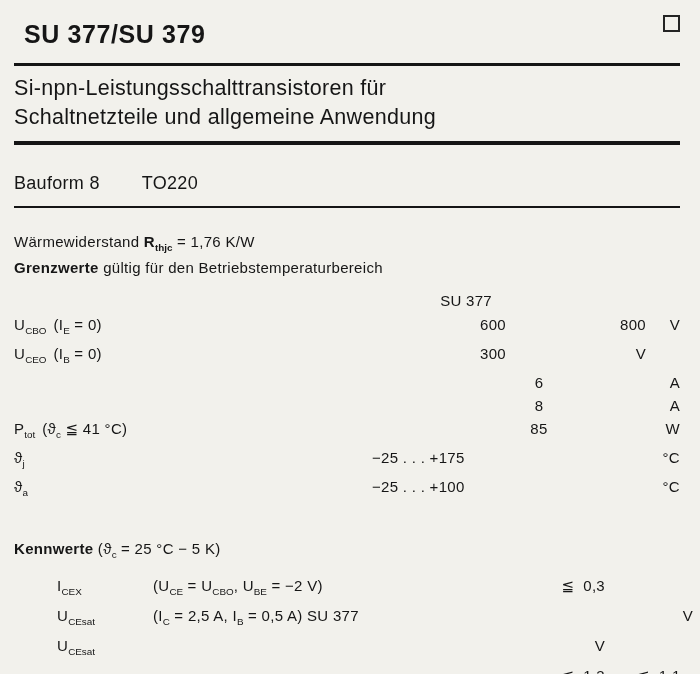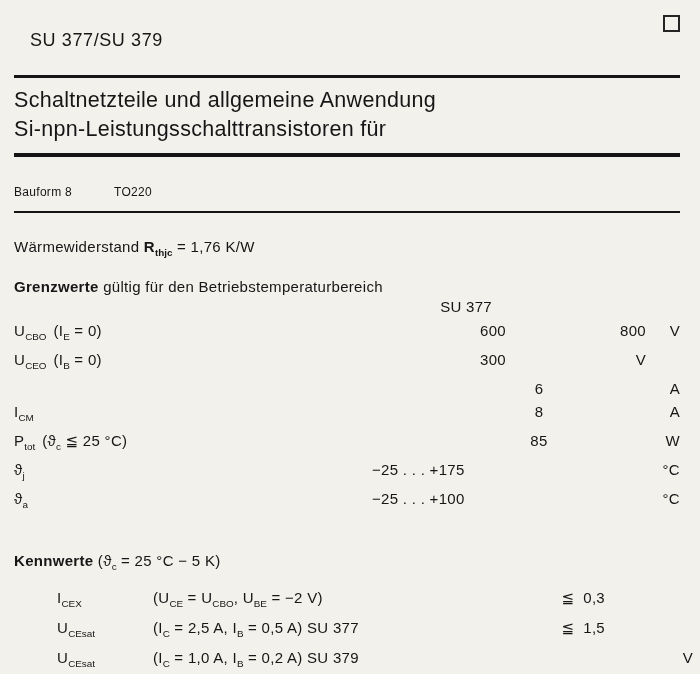--- a/index.html
+++ b/index.html
@@ -8,37 +8,37 @@
     box-sizing:border-box; padding:10px 20px 0 14px;
     background:#f2f1ec; color:#161616;
     font-family:"Liberation Sans", sans-serif;
     font-size:15px; letter-spacing:0.3px;
   }
   sub { font-size:0.66em; letter-spacing:0; }
   .b { font-weight:700; }
 
   .titlebar { display:flex; justify-content:space-between; align-items:flex-start;
     padding-bottom:4px; border-bottom:3px solid #151515; }
-  .titlebar h1 { margin:16px; font-size:18px; font-weight:400; letter-spacing:0.6px; line-height:29px; }
+  .titlebar h1 { margin:10px; font-size:25px; font-weight:700; letter-spacing:0.6px; line-height:29px; }
   .cornerbox { width:13px; height:13px; border:2px solid #242424; margin-top:5px; background:transparent; }
 
   .subtitle { margin-top:8px; font-size:21.5px; font-weight:400; line-height:29px;
     padding-bottom:9px; border-bottom:4px solid #151515; }
 
-  .bauform { margin-top:28px; font-size:12px; padding-bottom:12px; border-bottom:2.5px solid #151515; }
+  .bauform { margin-top:28px; font-size:18px; padding-bottom:12px; border-bottom:2.5px solid #151515; }
   .bauform .pkg { margin-left:42px; }
 
   .thermal  { margin-top:25px; }
-  .gheading { margin-top:20px; }
+  .gheading { margin-top:6px; }
   .kheading { margin-top:36px; }
 
   .cond { margin-left:7px; }
 
   .lrow { display:grid; grid-template-columns:358px 134px 140px 34px; line-height:23px; }
-  .lhead { margin-top:0; line-height:24px; }
+  .lhead { margin-top:13px; line-height:24px; }
   .hdr377 { padding-right:14px; }
   .num, .lc-v377, .lc-v379 { text-align:right; }
   .lc-unit { text-align:right; }
   .lc-span { grid-column:2 / 4; white-space:pre; }
   .lc-span.center { text-align:center; padding-left:60px; }
   .lc-span.right  { }
 
   .ktable { margin-top:14px; }
   .krow { display:grid; grid-template-columns:96px 352px 100px 88px 30px; line-height:24px;margin-left:43px; }
   .kc-v1 { padding-left:16px; white-space:pre;text-align:right; }
@@ -47,22 +47,22 @@
 </style>
 </head>
 <body>
 
 <header class="titlebar">
   <h1>SU 377/SU 379</h1>
   <span class="cornerbox"></span>
 </header>
 
 <div class="subtitle">
+  <div>Si-npn-Leistungsschalttransistoren für</div>
   <div>Schaltnetzteile und allgemeine Anwendung</div>
-  <div>Si-npn-Leistungsschalttransistoren für</div>
 </div>
 
 <div class="bauform">
   <span>Bauform 8</span><span class="pkg">TO220</span>
 </div>
 
 <div class="thermal"><span>Wärmewiderstand </span><span class="b">R</span><sub class="b">thjc</sub><span> = 1,76 K/W</span></div>
 
 <div class="gheading"><span class="b">Grenzwerte</span><span> gültig für den Betriebstemperaturbereich</span></div>
 
@@ -89,30 +89,27 @@
     <div class="lc-v377">300</div>
     <div class="lc-unit">V</div>
   </div>
 
   <div class="lrow">
     <div class="lc-span center">6</div>
     <div class="lc-unit">A</div>
   </div>
 
   <div class="lrow">
-    <div class="lc-name">
-      <span class="sym"><span>I</span><sub>CM</sub></span>
-    </div>
     <div class="lc-span center">8</div>
     <div class="lc-unit">A</div>
   </div>
 
   <div class="lrow">
     <div class="lc-name">
-      <span class="sym"><span>P</span><sub>tot</sub></span><span class="cond"><span>(ϑ</span><sub>c</sub><span> ≦ 25 °C)</span></span>
+      <span class="sym"><span>P</span><sub>tot</sub></span><span class="cond"><span>(ϑ</span><sub>c</sub><span> ≦ 41 °C)</span></span>
     </div>
     <div class="lc-span center">85</div>
     <div class="lc-unit">W</div>
   </div>
 
   <div class="lrow">
     <div class="lc-name">
       <span class="sym"><span>ϑ</span><sub>j</sub></span>
     </div>
     <div class="lc-span right">−25 . . . +175</div>
@@ -135,28 +132,26 @@
     <div class="kc-sym"><span>I</span><sub>CEX</sub></div>
     <div class="kc-cond"><span>(U</span><sub>CE</sub><span> = U</span><sub>CBO</sub><span>, U</span><sub>BE</sub><span> = −2 V)</span></div>
     <div class="kc-v1">≦  0,3</div>
     <div class="kc-v2"></div>
     <div class="kc-unit">mA</div>
   </div>
 
   <div class="krow">
     <div class="kc-sym"><span>U</span><sub>CEsat</sub></div>
     <div class="kc-cond"><span>(I</span><sub>C</sub><span> = 2,5 A, I</span><sub>B</sub><span> = 0,5 A) SU 377</span></div>
-    <div class="kc-v1">≦  1,5</div>
     <div class="kc-v2"></div>
     <div class="kc-unit">V</div>
   </div>
 
   <div class="krow">
     <div class="kc-sym"><span>U</span><sub>CEsat</sub></div>
-    <div class="kc-cond"><span>(I</span><sub>C</sub><span> = 1,0 A, I</span><sub>B</sub><span> = 0,2 A) SU 379</span></div>
     <div class="kc-v2"></div>
     <div class="kc-unit">V</div>
   </div>
 
   <div class="krow">
     <div class="kc-sym"></div>
     <div class="kc-cond"></div>
     <div class="kc-v1">≦  1,3</div>
     <div class="kc-v2">≦  1,1</div>
     <div class="kc-unit">V</div>

